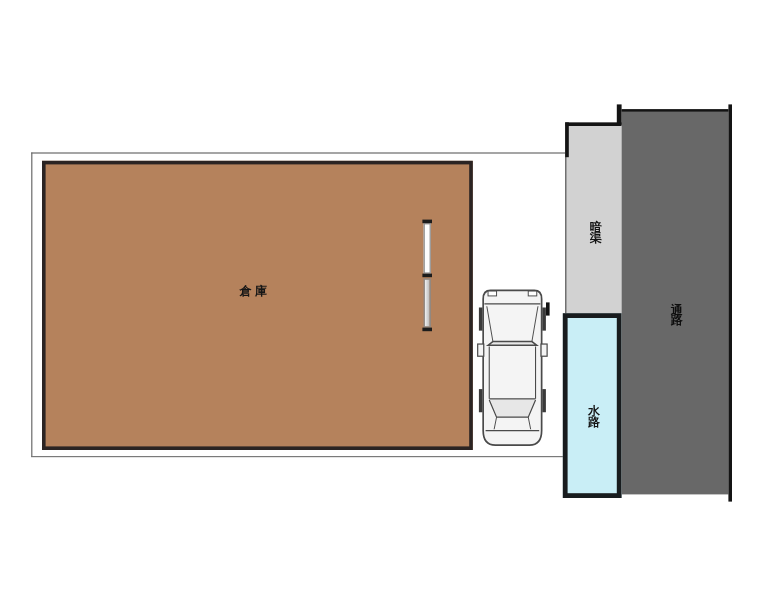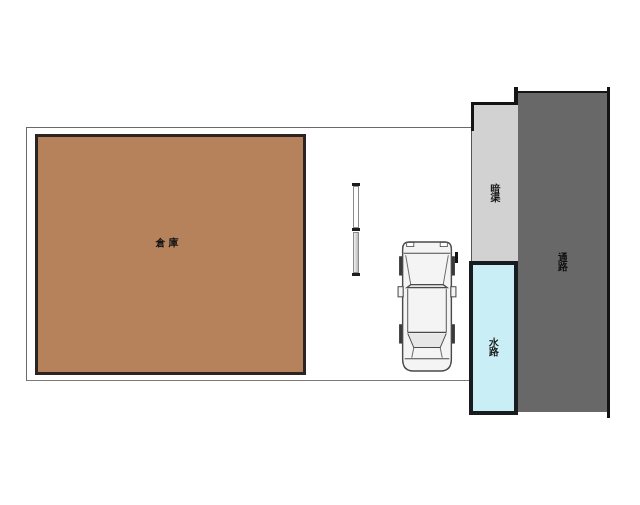--- a/index.html
+++ b/index.html
@@ -13,21 +13,21 @@
   
   .site-boundary{
     left:26px;top:127px;width:445px;height:254px;
     border-left:1px solid #6a6a6a;
     border-top:1px solid #6a6a6a;
     border-bottom:1px solid #7a7a7a;
   }
 
   
   .warehouse{
-    left:35px;top:134px;width:271px;height:241px;
+    left:35px;top:134px;width:359px;height:241px;
     background:#b5825c;border:3px solid #2b2423;
     display:flex;align-items:center;justify-content:center;
   }
   .warehouse-label{
     font-size:10px;color:#161616;letter-spacing:3px;font-weight:bold;
     transform:translate(-2px,-12px);
   }
 
   
   .door{left:353px;width:6px;background:#fdfdfd;border:1px solid #8a8a8a;}

